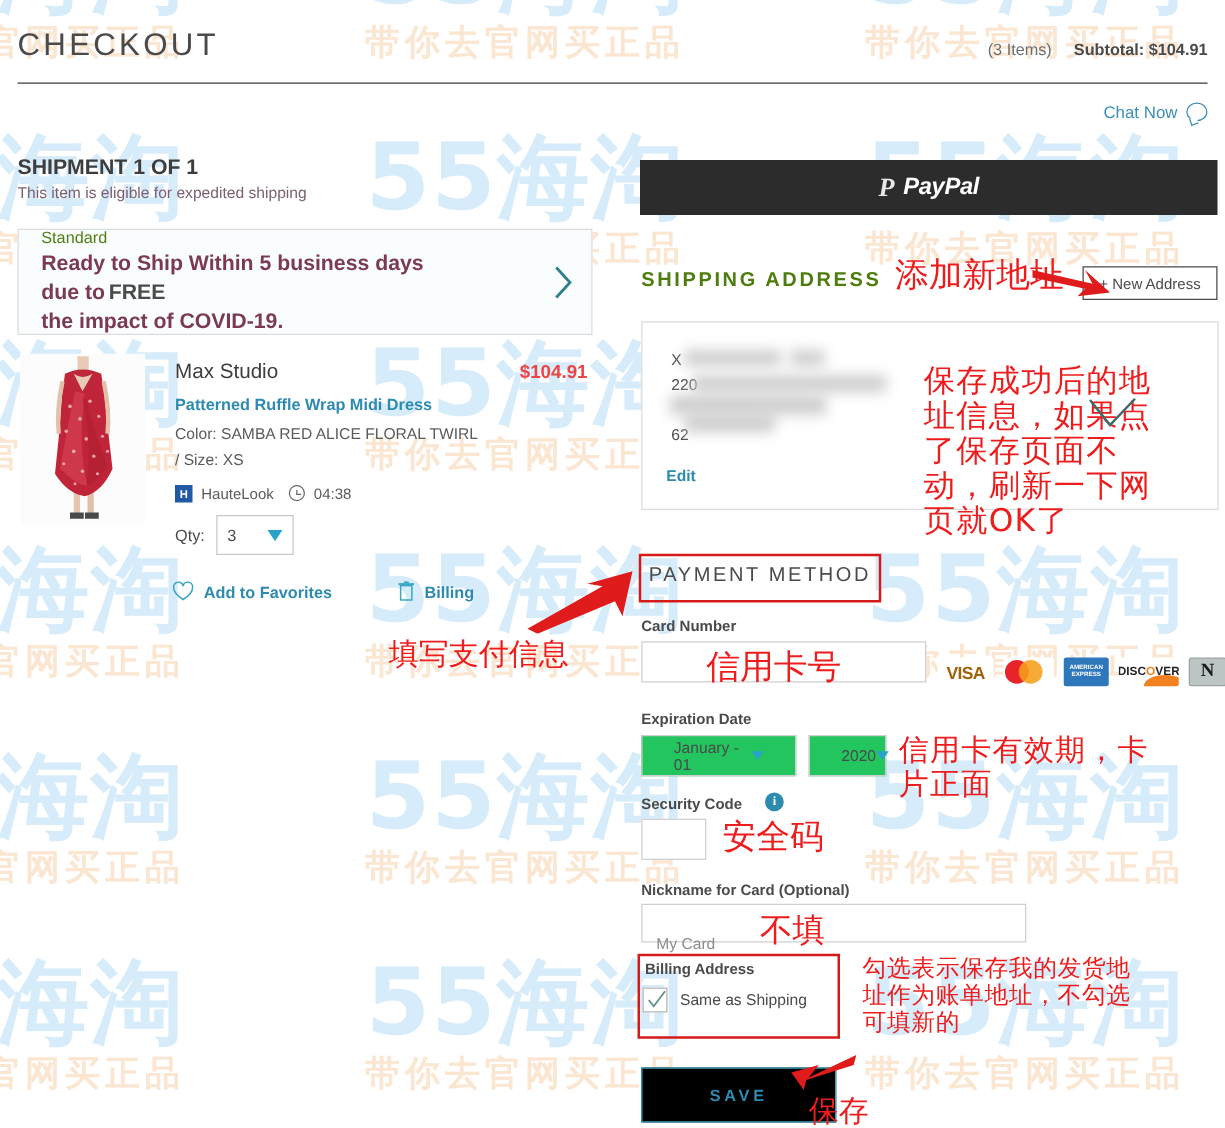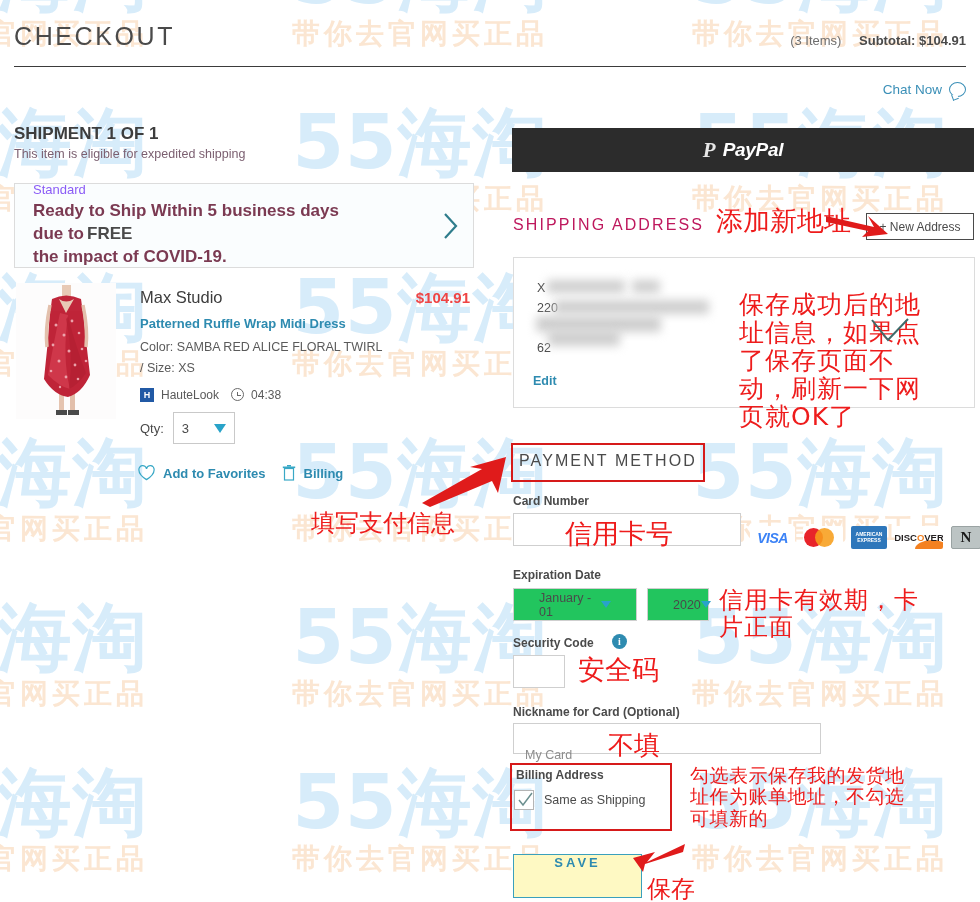--- a/index.html
+++ b/index.html
@@ -83,21 +83,21 @@
     position: absolute; left: 14px; top: 147px;
     font-size: 12.5px; color: #7b5f70;
   }
   .ship-option {
     position: absolute; left: 14px; top: 183px;
     width: 460px; height: 85px;
     border: 1px solid #dcdcdc; background: #fafdfe;
     display: flex; align-items: center;
   }
   .ship-opt-text { flex: 1; padding: 0 18px; }
-  .ship-std { font-size: 13px; color: #8b5cf6; margin-bottom: 3px; }
+  .ship-std { font-size: 13px; color: #4d7c0f; margin-bottom: 3px; }
   .ship-desc {
     font-size: 17px; font-weight: bold; color: #7b3a52; line-height: 1.35;
     max-width: 330px;
   }
   .ship-free {
     font-weight: bold; color: #4a4a4a; margin-left: 3px;
   }
   .ship-chevron {
     width: 44px; display: flex; align-items: center; justify-content: center;
   }
@@ -150,21 +150,21 @@
     width: 62px; height: 32px; border: 1px solid #c9c9c9; background: #fff;
     display: flex; align-items: center; justify-content: space-between;
     padding: 0 8px; font-size: 13px; color: #4a4a4a;
   }
   .tri-down {
     width: 0; height: 0; border-left: 6px solid transparent;
     border-right: 6px solid transparent; border-top: 9px solid #29a3c9;
   }
   .actions-row {
     position: absolute; left: 138px; top: 465px;
-    display: flex; align-items: center; gap: 16px;
+    display: flex; align-items: center; gap: 52px;
     font-size: 13px; font-weight: bold; color: #2e8bb0;
   }
   .act { display: flex; align-items: center; gap: 8px; }
   .heart-ic { width: 17px; height: 16px; }
   .trash-ic { width: 14px; height: 16px; }
 
   
   .paypal-btn {
     position: absolute; left: 512px; top: 128px;
     width: 462px; height: 44px; background: #2c2c2c;
@@ -174,21 +174,21 @@
     font-family: "Liberation Serif", serif; font-style: italic;
     font-weight: bold; font-size: 21px; color: #e8e8e8;
   }
   .pp-word {
     font-family: "Liberation Sans", sans-serif; font-style: italic;
     font-weight: bold; font-size: 19px; color: #ffffff; letter-spacing: -0.3px;
   }
 
   .sec-title {
     position: absolute; font-size: 16px; letter-spacing: 2.1px;
-    color: #be185d; font-weight: 400;
+    color: #4d7c0f; font-weight: 700;
   }
   #shipping-heading { left: 513px; top: 216px; }
 
   .new-addr-btn {
     position: absolute; left: 866px; top: 213px;
     width: 108px; height: 27px; border: 1px solid #4a4a4a;
     background: #fff; display: flex; align-items: center; justify-content: center;
     font-size: 12px; color: #4a4a4a;
   }
 
@@ -239,41 +239,41 @@
 
   
   .card-logos {
     position: absolute; left: 750px; top: 526px;
     display: flex; align-items: center; gap: 8px;
   }
   .clogo {
     height: 23px; display: flex; align-items: center; justify-content: center;
     font-size: 9px; font-weight: bold; border-radius: 2px;
   }
-  .cl-visa { width: 45px; color: #3b82f6; font-size: 14px; font-style: italic; letter-spacing: -0.5px; background: #fff; }
+  .cl-visa { width: 45px; color: #a16207; font-size: 14px; letter-spacing: -0.5px; background: #fff; }
   .cl-mc { width: 40px; position: relative; background: #fff; }
   .cl-mc .c1, .cl-mc .c2 {
     position: absolute; top: 2px; width: 19px; height: 19px; border-radius: 50%;
   }
   .cl-mc .c1 { left: 1px; background: #e8242a; }
   .cl-mc .c2 { left: 12px; background: #f79e1b; opacity: .88; }
   .cl-amex { width: 36px; background: #2e77bb; color: #fff; font-size: 5px; text-align: center; line-height: 1.1; padding: 3px 1px; }
   .cl-disc { width: 48px; background: #fff; position: relative; overflow: hidden; color: #231f20; font-size: 9.5px; }
   .cl-disc .arc { position: absolute; right: -6px; bottom: -9px; width: 34px; height: 18px; background: #f48120; border-radius: 50%; }
   .cl-n { width: 30px; background: #bcc4c4; color: #1a1a1a; font-size: 15px; font-family: "Liberation Serif", serif; border: 1px solid #9aa3a3; }
   .checkbox {
     position: absolute; left: 514px; top: 790px;
     width: 20px; height: 20px; border: 1px solid #b5b5b5; background: #fff;
   }
   .checkbox svg { position: absolute; left: 2px; top: 1px; }
 
   .save-btn {
     position: absolute; left: 513px; top: 854px;
-    width: 129px; height: 44px; border: 1.5px solid #3aa0bd; background: #fef9c3;
-    display: flex; align-items: flex-start; justify-content: center;
+    width: 156px; height: 44px; border: 1.5px solid #3aa0bd; background: #000000;
+    display: flex; align-items: center; justify-content: center;
     font-size: 13px; font-weight: bold; letter-spacing: 3px; color: #2e8bb0;
   }
 
   
   #annotations { position: absolute; inset: 0; z-index: 30; pointer-events: none; }
   .anno-text {
     position: absolute; color: #ee1c1c;
     font-family: "DejaVu Sans", sans-serif;
     line-height: 1.12; white-space: pre-line;
   }

